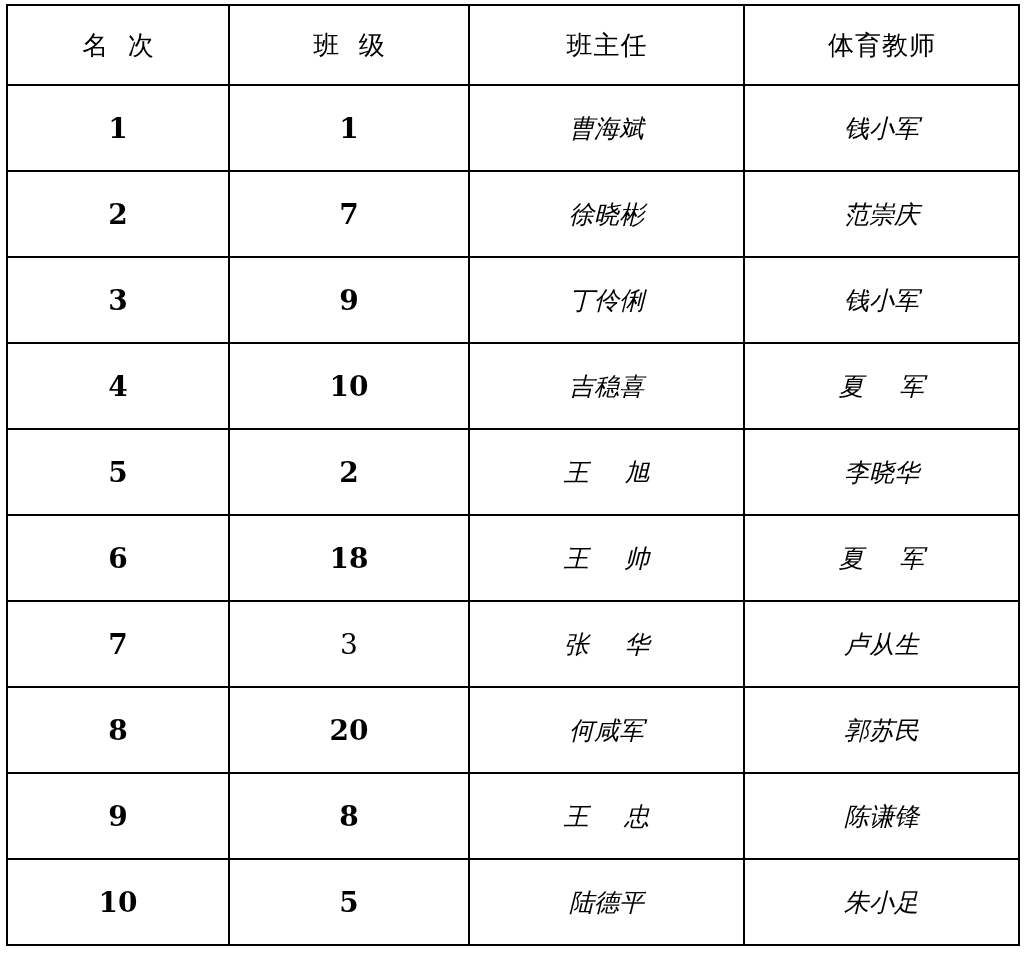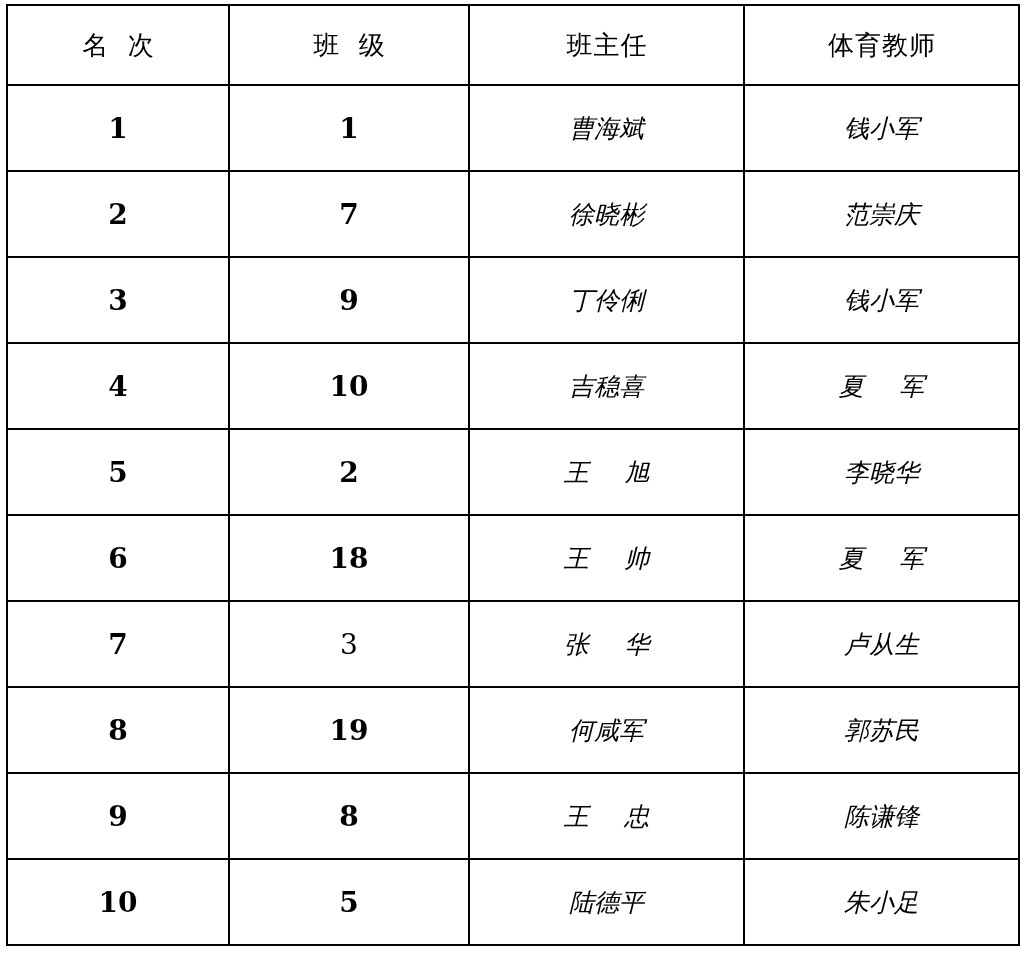--- a/index.html
+++ b/index.html
@@ -130,21 +130,21 @@
         <td class="name spaced">夏  军</td>
       </tr>
       <tr>
         <td class="rank">7</td>
         <td class="class thin">3</td>
         <td class="name spaced">张  华</td>
         <td class="name">卢从生</td>
       </tr>
       <tr>
         <td class="rank">8</td>
-        <td class="class">19</td>
+        <td class="class">20</td>
         <td class="name">何咸军</td>
         <td class="name">郭苏民</td>
       </tr>
       <tr>
         <td class="rank">9</td>
         <td class="class">8</td>
         <td class="name spaced">王  忠</td>
         <td class="name">陈谦锋</td>
       </tr>
       <tr>

